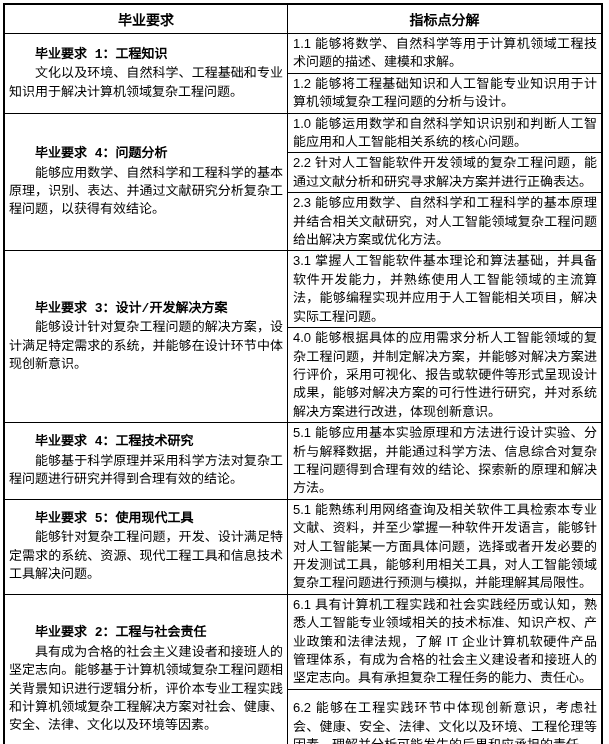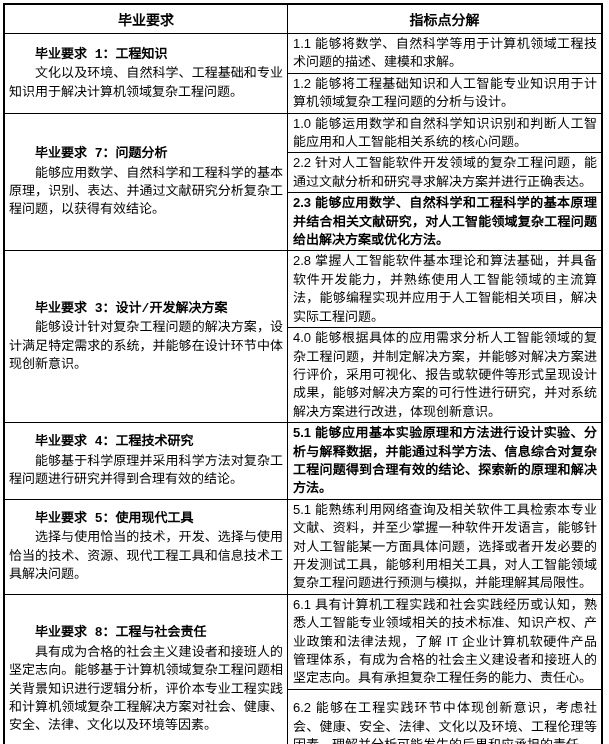--- a/index.html
+++ b/index.html
@@ -54,21 +54,21 @@
     margin: 0;
     text-indent: 2em;
     text-align: justify;
   }
   p.ind-text {
     margin: 0;
     text-align: justify;
   }
   
   .h2 { height: 39px; }
-  .h3 { height: 57px; font-weight: bold; }
+  .h3 { height: 57px; }
   .h4 { height: 76px; }
   .h5 { height: 94px; }
 </style>
 </head>
 <body>
 
 <div class="page">
   <table class="req-table">
     <colgroup>
         <col class="c-left">
@@ -92,21 +92,21 @@
         </td>
       </tr>
       <tr>
         <td class="ind-cell h2">
           <p class="ind-text">1.2 能够将工程基础知识和人工智能专业知识用于计算机领域复杂工程问题的分析与设计。</p>
         </td>
       </tr>
 
       <tr>
         <td rowspan="3" class="req-cell">
-          <p class="req-title">毕业要求 7：问题分析</p>
+          <p class="req-title">毕业要求 4：问题分析</p>
           <p class="req-desc">能够应用数学、自然科学和工程科学的基本原理，识别、表达、并通过文献研究分析复杂工程问题，以获得有效结论。</p>
         </td>
         <td class="ind-cell h2">
           <p class="ind-text">1.0 能够运用数学和自然科学知识识别和判断人工智能应用和人工智能相关系统的核心问题。</p>
         </td>
       </tr>
       <tr>
         <td class="ind-cell h2">
           <p class="ind-text">2.2 针对人工智能软件开发领域的复杂工程问题，能通过文献分析和研究寻求解决方案并进行正确表达。</p>
         </td>
@@ -116,21 +116,21 @@
           <p class="ind-text">2.3 能够应用数学、自然科学和工程科学的基本原理并结合相关文献研究，对人工智能领域复杂工程问题给出解决方案或优化方法。</p>
         </td>
       </tr>
 
       <tr>
         <td rowspan="2" class="req-cell">
           <p class="req-title">毕业要求 3：设计/开发解决方案</p>
           <p class="req-desc">能够设计针对复杂工程问题的解决方案，设计满足特定需求的系统，并能够在设计环节中体现创新意识。</p>
         </td>
         <td class="ind-cell h4">
-          <p class="ind-text">2.8 掌握人工智能软件基本理论和算法基础，并具备软件开发能力，并熟练使用人工智能领域的主流算法，能够编程实现并应用于人工智能相关项目，解决实际工程问题。</p>
+          <p class="ind-text">3.1 掌握人工智能软件基本理论和算法基础，并具备软件开发能力，并熟练使用人工智能领域的主流算法，能够编程实现并应用于人工智能相关项目，解决实际工程问题。</p>
         </td>
       </tr>
       <tr>
         <td class="ind-cell h5">
           <p class="ind-text">4.0 能够根据具体的应用需求分析人工智能领域的复杂工程问题，并制定解决方案，并能够对解决方案进行评价，采用可视化、报告或软硬件等形式呈现设计成果，能够对解决方案的可行性进行研究，并对系统解决方案进行改进，体现创新意识。</p>
         </td>
       </tr>
 
       <tr>
         <td class="req-cell">
@@ -138,30 +138,30 @@
           <p class="req-desc">能够基于科学原理并采用科学方法对复杂工程问题进行研究并得到合理有效的结论。</p>
         </td>
         <td class="ind-cell h3">
           <p class="ind-text">5.1 能够应用基本实验原理和方法进行设计实验、分析与解释数据，并能通过科学方法、信息综合对复杂工程问题得到合理有效的结论、探索新的原理和解决方法。</p>
         </td>
       </tr>
 
       <tr>
         <td class="req-cell">
           <p class="req-title">毕业要求 5：使用现代工具</p>
-          <p class="req-desc">选择与使用恰当的技术，开发、选择与使用恰当的技术、资源、现代工程工具和信息技术工具解决问题。</p>
+          <p class="req-desc">能够针对复杂工程问题，开发、设计满足特定需求的系统、资源、现代工程工具和信息技术工具解决问题。</p>
         </td>
         <td class="ind-cell h5">
           <p class="ind-text">5.1 能熟练利用网络查询及相关软件工具检索本专业文献、资料，并至少掌握一种软件开发语言，能够针对人工智能某一方面具体问题，选择或者开发必要的开发测试工具，能够利用相关工具，对人工智能领域复杂工程问题进行预测与模拟，并能理解其局限性。</p>
         </td>
       </tr>
 
       <tr>
         <td rowspan="2" class="req-cell">
-          <p class="req-title">毕业要求 8：工程与社会责任</p>
+          <p class="req-title">毕业要求 2：工程与社会责任</p>
           <p class="req-desc">具有成为合格的社会主义建设者和接班人的坚定志向。能够基于计算机领域复杂工程问题相关背景知识进行逻辑分析，评价本专业工程实践和计算机领域复杂工程解决方案对社会、健康、安全、法律、文化以及环境等因素。</p>
         </td>
         <td class="ind-cell h5">
           <p class="ind-text">6.1 具有计算机工程实践和社会实践经历或认知，熟悉人工智能专业领域相关的技术标准、知识产权、产业政策和法律法规，了解 IT 企业计算机软硬件产品管理体系，有成为合格的社会主义建设者和接班人的坚定志向。具有承担复杂工程任务的能力、责任心。</p>
         </td>
       </tr>
       <tr>
         <td class="ind-cell h4">
           <p class="ind-text">6.2 能够在工程实践环节中体现创新意识，考虑社会、健康、安全、法律、文化以及环境、工程伦理等因素。理解并分析可能发生的后果和应承担的责任。</p>
         </td>

